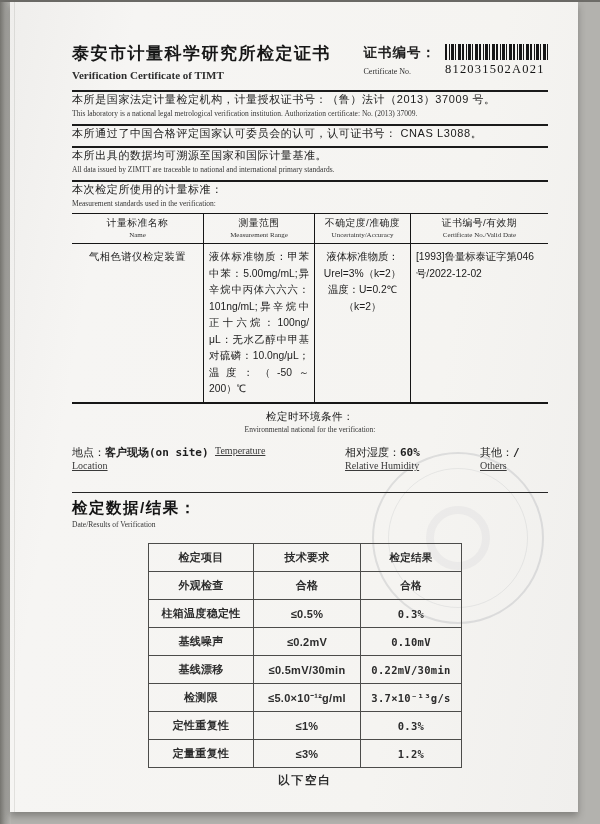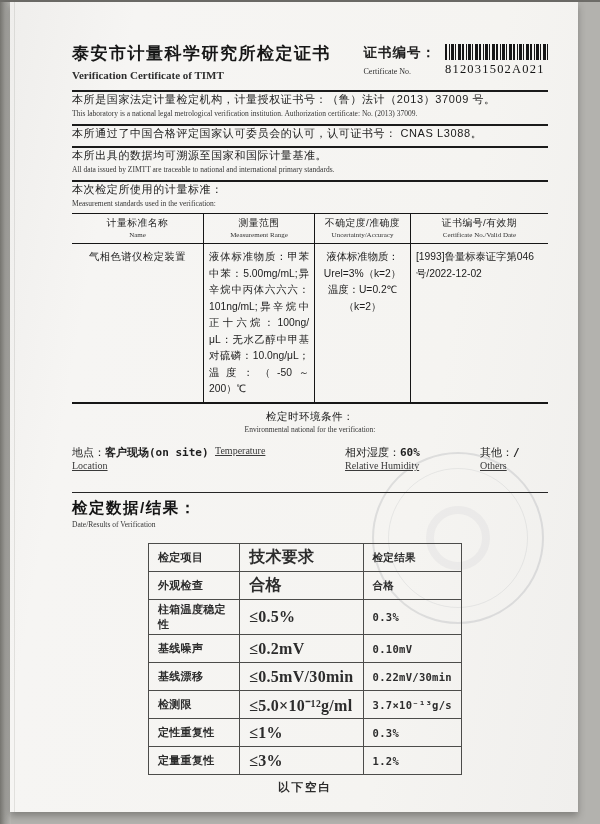--- a/index.html
+++ b/index.html
@@ -60,23 +60,23 @@
   .env-val { font-weight:bold; font-family:"DejaVu Sans Mono",monospace; font-size:11px; }
   .env-en { font-size:10px; font-family:"Liberation Serif",serif; color:#3a3a3a; margin-top:0;text-decoration:underline; }
 
   
   .res-title { margin-top:5px; }
   .res-title-cn { font-size:15.5px; font-weight:bold; letter-spacing:1.5px; color:#141414; }
   .res-title-en { font-size:7.5px; font-family:"Liberation Serif",serif; color:#353535; margin-top:1px; }
 
   .rtable { width:314px; margin:14px 0 0 76px; border-collapse:collapse; }
   .rtable td { border:1.5px solid #4c4c4a; height:28px; padding:2px 9px; vertical-align:middle;
-    font-size:11px; font-weight:bold; color:#2c2c2c; letter-spacing:0.3px; }
+    font-size:11px; font-weight:bold; color:#2c2c2c; letter-spacing:0.3px;text-align:center; }
   .rtable td.c1 { width:105px; }
-  .rtable td.c2 { width:107px; font-family:Liberation Serif, serif; font-size:16px; }
+  .rtable td.c2 { width:107px; font-family:Liberation Sans, sans-serif; font-size:11px; }
   .rtable td.c3 { font-family:"DejaVu Sans Mono",monospace; font-size:10.5px; }
   .end-note { width:314px; margin-left:76px; text-align:center; font-size:11.5px; font-weight:bold;
     letter-spacing:2px; color:#2c2c2c; margin-top:5px; }
 
   .spacer { height:50px; }
 
   
   .stamp { position:absolute; left:362px; top:450px; width:172px; height:172px; border-radius:50%;
     border:2.5px solid rgba(125,128,138,0.20); }
   .stamp::before { content:""; position:absolute; left:14px; top:14px; right:14px; bottom:14px;

